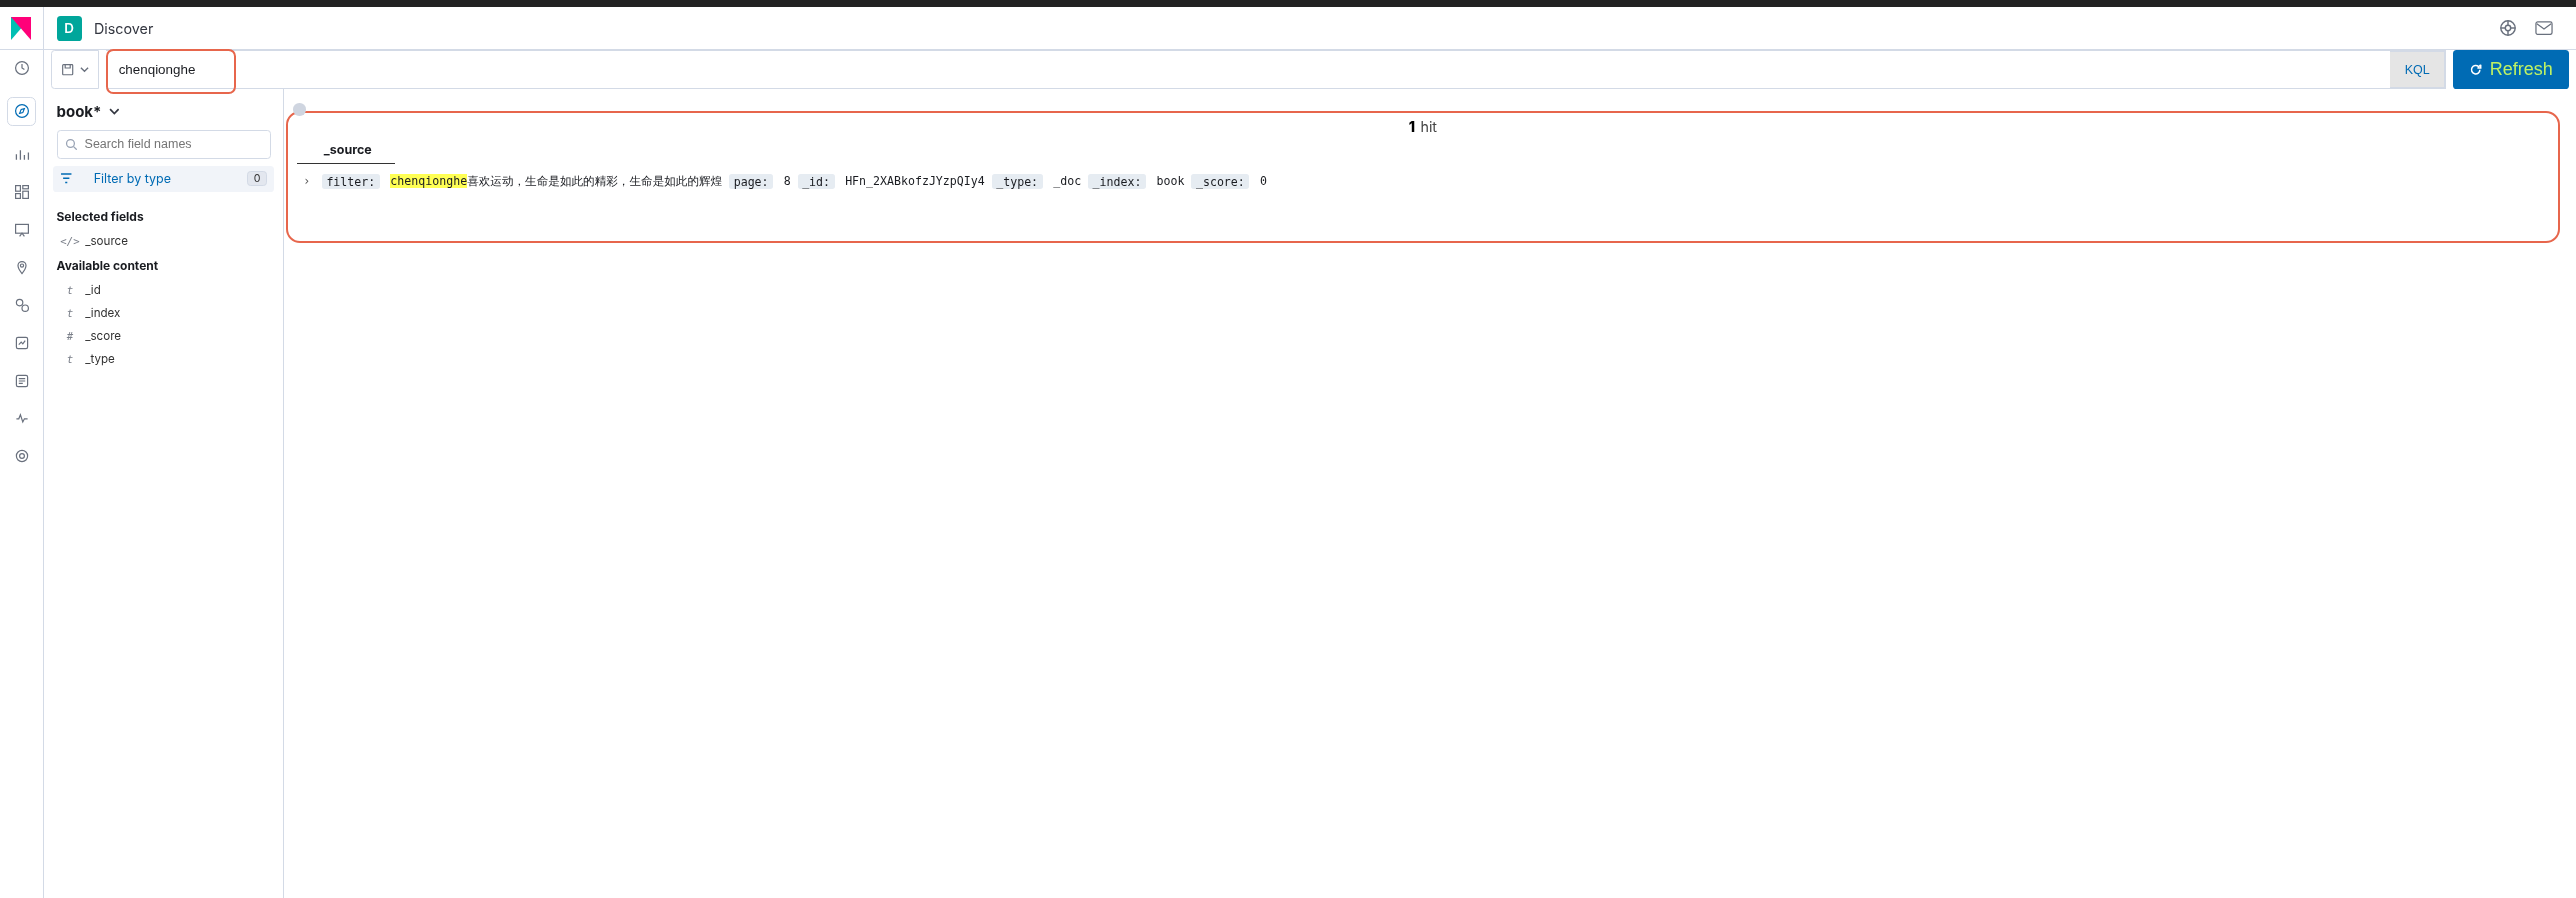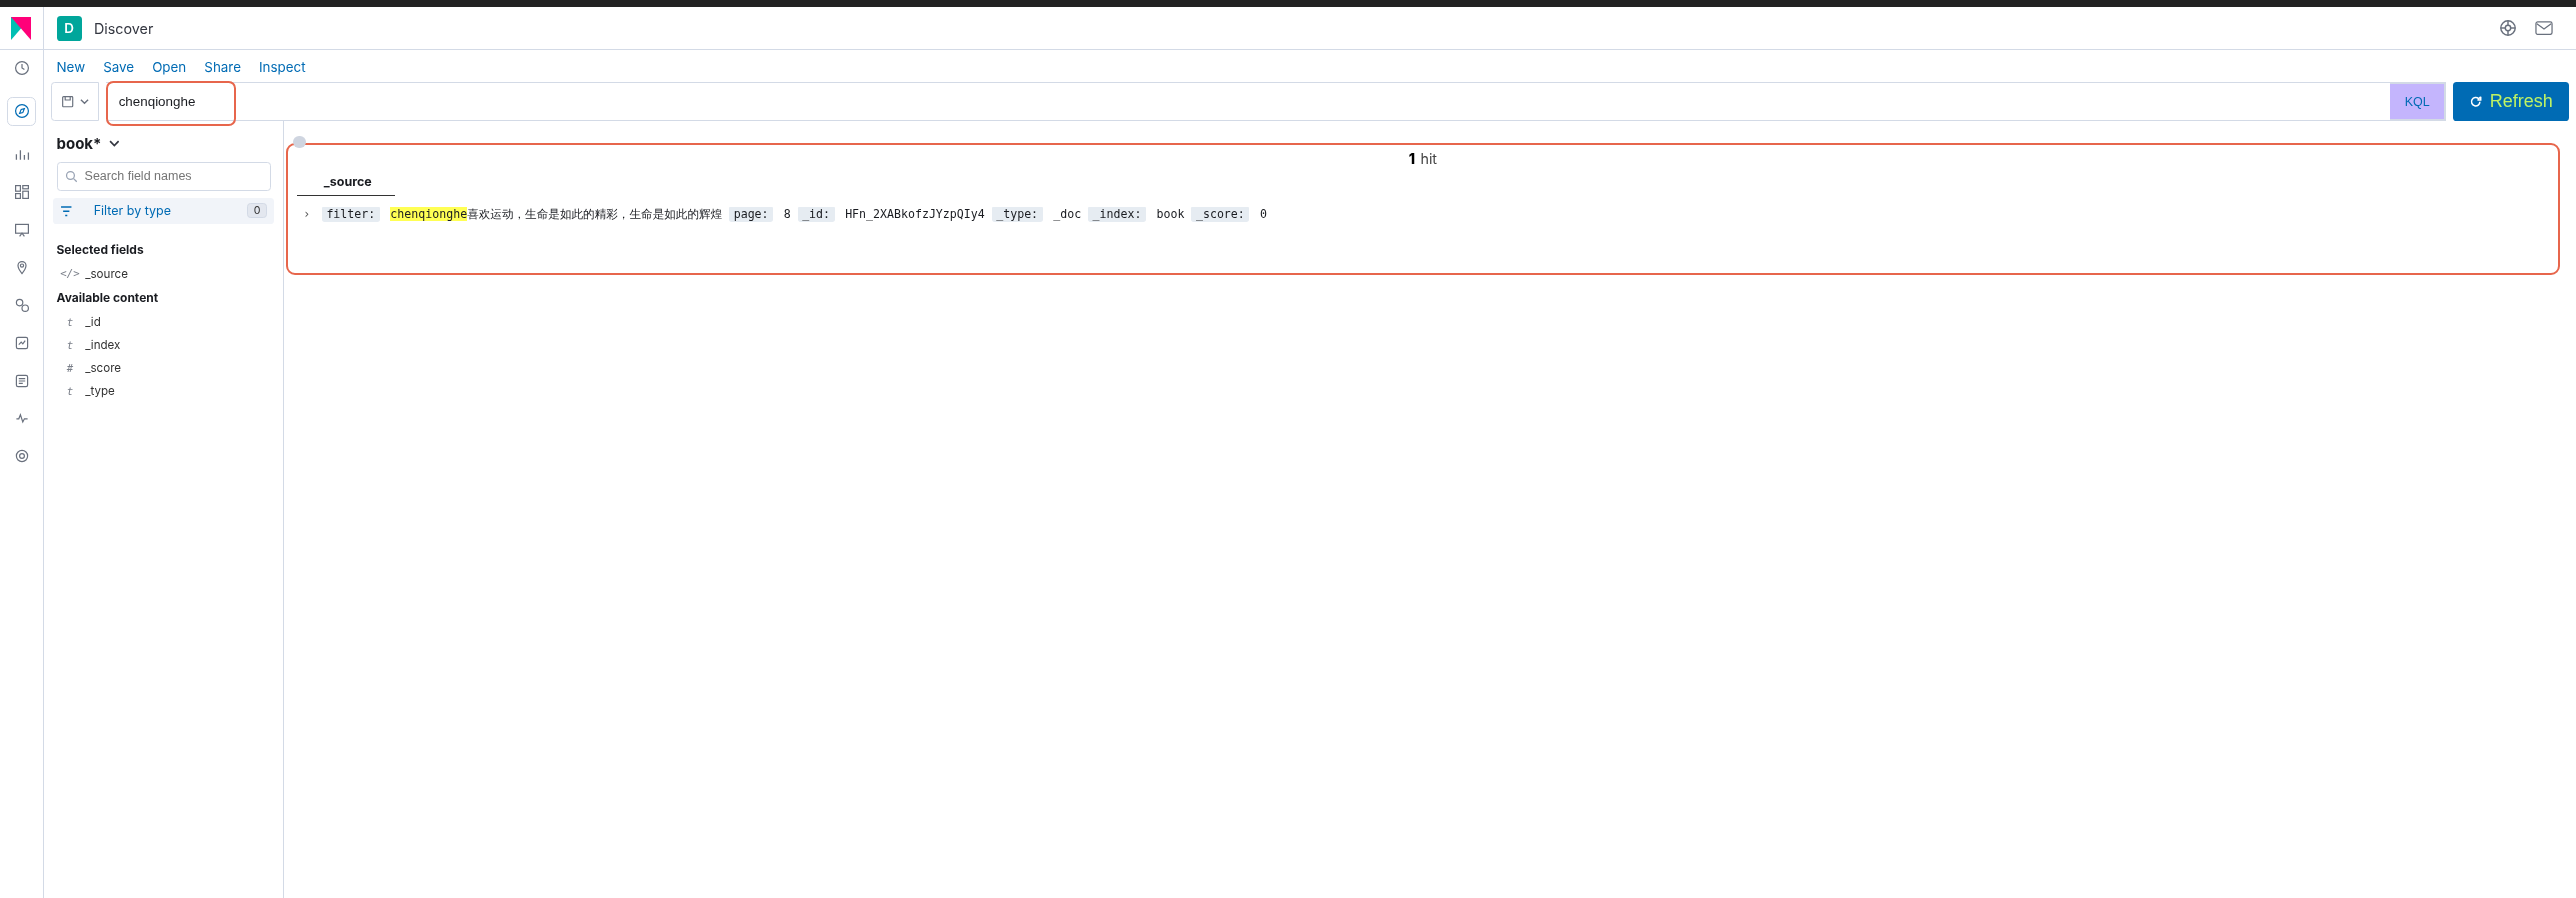--- a/index.html
+++ b/index.html
@@ -118,21 +118,21 @@
     border-radius:7.2px;
     pointer-events:none;
   }
   .kql-btn {
     border:0.9px solid var(--border);
     border-left:none;
     padding:0 14.3px;
     display:flex; align-items:center;
     color: var(--kibana-blue);
     font-size:12.5px;
-    background:#c4b5fd;
+    background:#e5e5e5;
   }
   .refresh-btn {
     background: var(--kibana-blue);
     color:#bef264;
     border:none;
     border-radius:3.6px;
     padding:0 16px;
     display:flex; align-items:center; gap:7.2px;
     font-size:18px;
     cursor:pointer;
@@ -209,21 +209,21 @@
     flex:1; position:relative;
     padding:21.5px 16px 0 1.8px;
   }
   .annot-close {
     position:absolute; left:9px; top:14.3px;
     width:12.5px;height:12.5px;border-radius:50%;
     background:#cfd5e0;
   }
   .result-card {
     border:2.7px solid var(--red-hl);
-    border-radius:9px;
+    border-radius:14px;
     min-height:132px;
     padding:3.6px 9px 23px 9px;
   }
   .hit-count {
     text-align:center; font-size:14.3px; color:#444;
     margin:1.8px 0 3.6px 0;
   }
   .hit-count b { font-weight:800; color:#000; margin-right:5.4px;}
   .col-header {
     font-size:12.5px; font-weight:700;
@@ -347,27 +347,20 @@
     <div class="icon">
       <svg width="16" height="16" viewBox="0 0 20 20" fill="none" stroke="currentColor" stroke-width="1.5">
           <circle cx="10" cy="10" r="7"></circle>
           <circle cx="10" cy="10" r="3"></circle>
         </svg>
     </div>
   </div>
 
   <div class="discover">
 
-    <div class="menu-bar">
-      <a>New</a>
-      <a>Save</a>
-      <a>Open</a>
-      <a>Share</a>
-      <a>Inspect</a>
-    </div>
 
     <div class="querybar">
       <div class="query-prefix">
         <svg width="13.4" height="13.4" viewBox="0 0 16 16" fill="none" stroke="#69707d" stroke-width="1.4">
             <rect x="2" y="2" width="12" height="12" rx="1"></rect>
             <path d="M5 2v4h6V2"></path>
           </svg>
         <svg width="9" height="9" viewBox="0 0 10 10">
             <path d="M1 3l4 4 4-4" fill="none" stroke="#69707d" stroke-width="1.5"></path>
           </svg>

